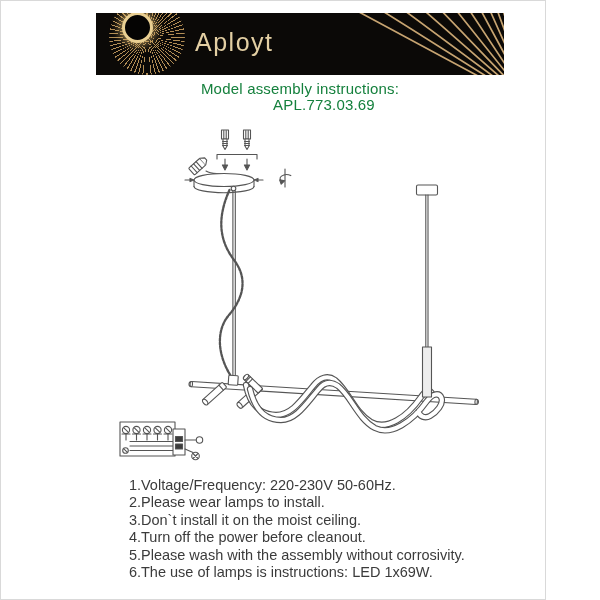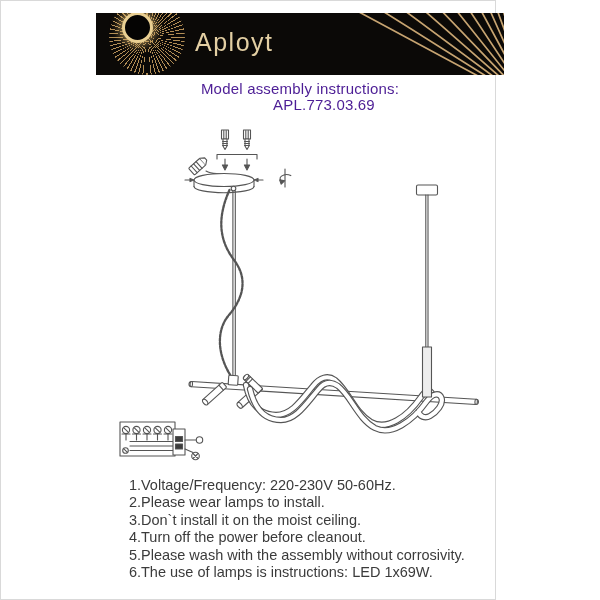--- a/index.html
+++ b/index.html
@@ -1,31 +1,31 @@
 <!DOCTYPE html>
 <html><head>
 <meta charset="utf-8">
 <style>
   html,body{margin:0;padding:0;}
   body{width:600px;height:600px;background:#ffffff;font-family:"Liberation Sans",sans-serif;overflow:hidden;}
-  .page{position:relative;width:496px;height:600px;background:#fff;box-shadow:inset 0 0 0 1px #d9d9d9;}
+  .page{position:relative;width:546px;height:600px;background:#fff;box-shadow:inset 0 0 0 1px #d9d9d9;}
 
   
   .banner{position:absolute;left:96px;top:13px;width:408px;height:62px;background:#0b0907;overflow:hidden;}
   .sunburst{position:absolute;left:13px;top:-14px;width:76px;height:76px;border-radius:50%;
     background:repeating-conic-gradient(#b28d55 0deg 1.6deeg,transparent 1.6deg 6.2deg);
     background:repeating-conic-gradient(#b28d55 0deg 1.6deg,#0b0907 1.6deg 6.4deg);}
   .sunburst-core{position:absolute;left:26px;top:-1px;width:25px;height:25px;border-radius:50%;
     background:#050403;border:3px solid #e9cf92;box-shadow:0 0 9px 3px rgba(222,186,112,.65);}
   .wordmark{position:absolute;left:99px;top:50%;transform:translateY(-54%);
     color:#e3cfa3;font-size:25px;letter-spacing:1.5px;font-weight:400;}
   .banner svg.rays{position:absolute;right:0;top:0;}
 
   
-  .hdr{position:absolute;left:0;top:80px;width:600px;text-align:center;color:#4c1d95;}
+  .hdr{position:absolute;left:0;top:80px;width:600px;text-align:center;color:#15803d;}
   .hdr .t1{font-size:15px;line-height:17px;letter-spacing:.2px;}
   .hdr .t2{font-size:15px;line-height:16px;letter-spacing:.2px;padding-left:48px;}
 
   
   .diagram{position:absolute;left:100px;top:118px;}
 
   
   .instructions{position:absolute;left:118px;top:477px;width:390px;list-style:none;margin:0;padding:0;
     counter-reset:item;color:#3b3b3b;font-size:14.5px;text-align:right;}
   .instructions li{display:flex;line-height:17.4px;counter-increment:item;}

